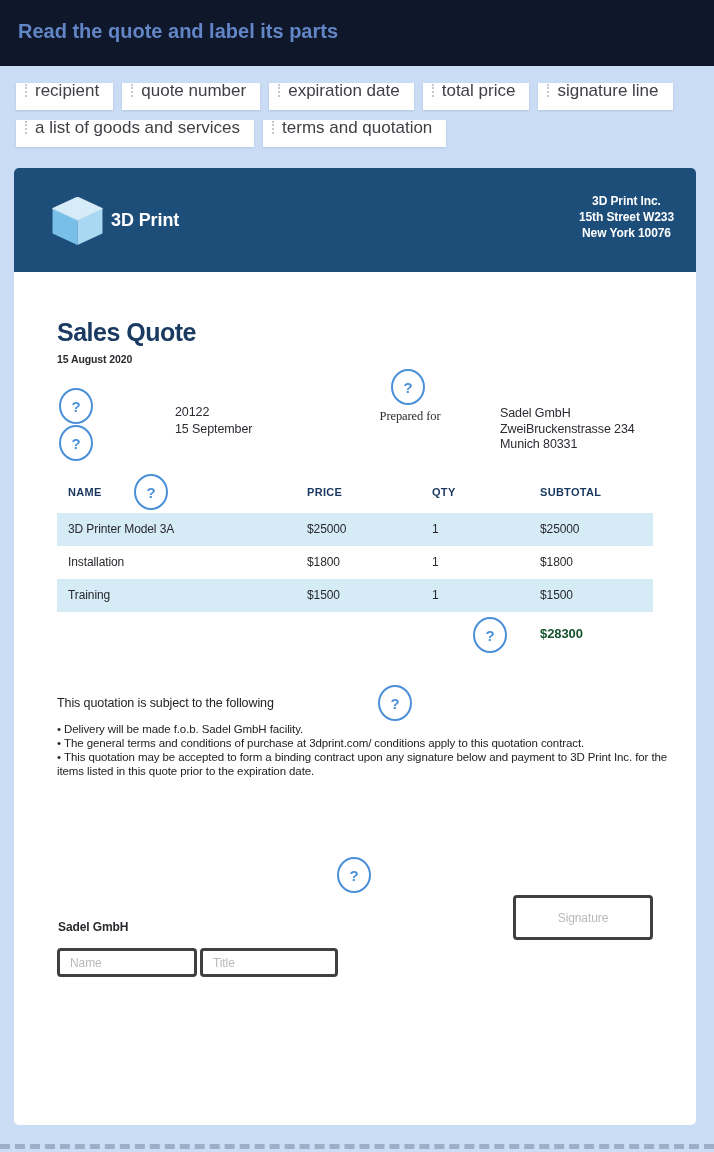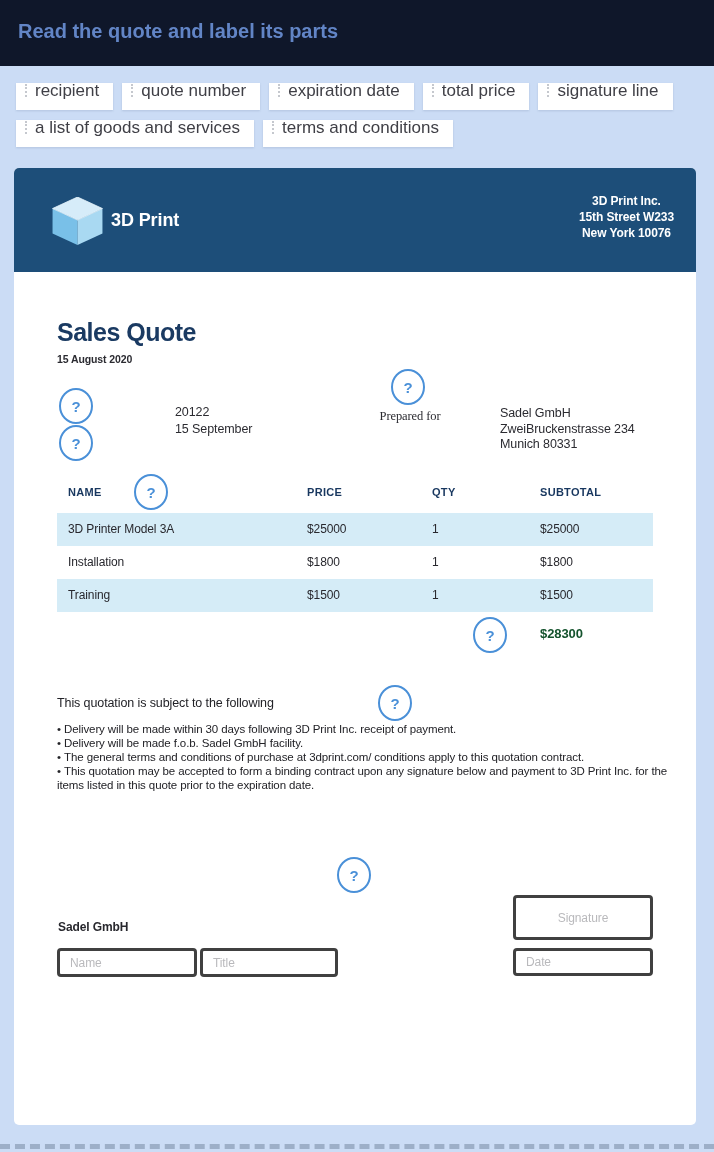--- a/index.html
+++ b/index.html
@@ -104,21 +104,21 @@
       <div class="chip">
         <span class="grip"></span>
         <span>signature line</span>
       </div>
       <div class="chip">
         <span class="grip"></span>
         <span>a list of goods and services</span>
       </div>
       <div class="chip">
         <span class="grip"></span>
-        <span>terms and conditions</span>
+        <span>terms and quotation</span>
       </div>
     </div>
 
     <div class="doc-card">
 
       <div class="doc-header">
         <svg class="logo-cube" width="53" height="48" viewBox="0 0 52 50">
           <polygon points="26,0 52,12 26,24 0,12" fill="#d6ecf9"></polygon>
           <polygon points="0,12 26,24 26,50 0,38" fill="#79c0e8"></polygon>
           <polygon points="26,24 52,12 52,38 26,50" fill="#a9d9f2"></polygon>
@@ -193,29 +193,27 @@
           <span class="t-cell c2">$1500</span>
           <span class="t-cell c3">1</span>
           <span class="t-cell c4">$1500</span>
         </div>
       </div>
 
       <div class="total-amount">$28300</div>
 
       <div class="terms-intro">This quotation is subject to the following</div>
       <ul class="terms-list">
-        <li>Delivery will be made within 30 days following 3D Print Inc. receipt of payment.</li>
         <li>Delivery will be made f.o.b. Sadel GmbH facility.</li>
         <li>The general terms and conditions of purchase at 3dprint.com/ conditions apply to this quotation contract.</li>
         <li>This quotation may be accepted to form a binding contract upon any signature below and payment to 3D Print Inc. for the items listed in this quote prior to the expiration date.</li>
       </ul>
 
       <div class="sig-customer">Sadel GmbH</div>
       <div class="field pad f-name">Name</div>
       <div class="field pad f-title">Title</div>
       <div class="field f-sig">Signature</div>
-      <div class="field pad f-date">Date</div>
 
     </div>
 
     <div class="bottom-dashes"></div>
   </div>
 </div>
 
 </body></html>

